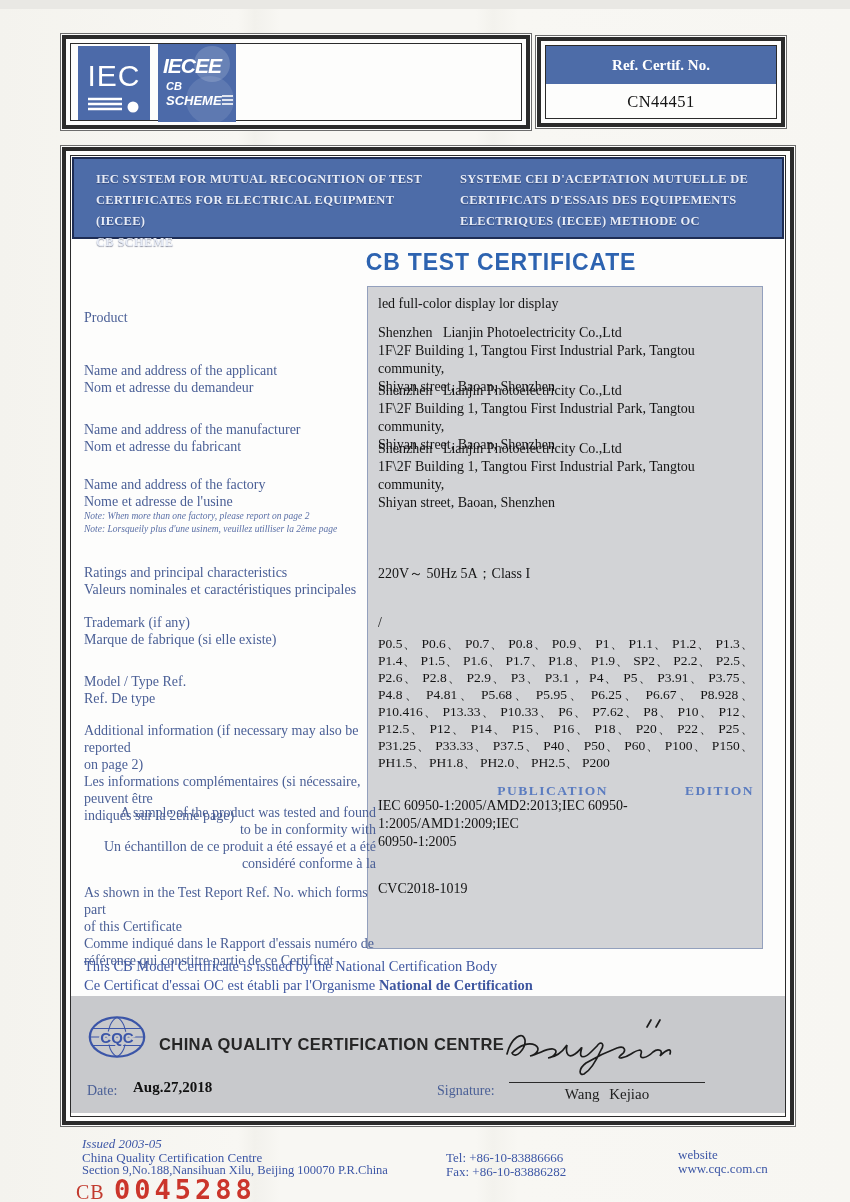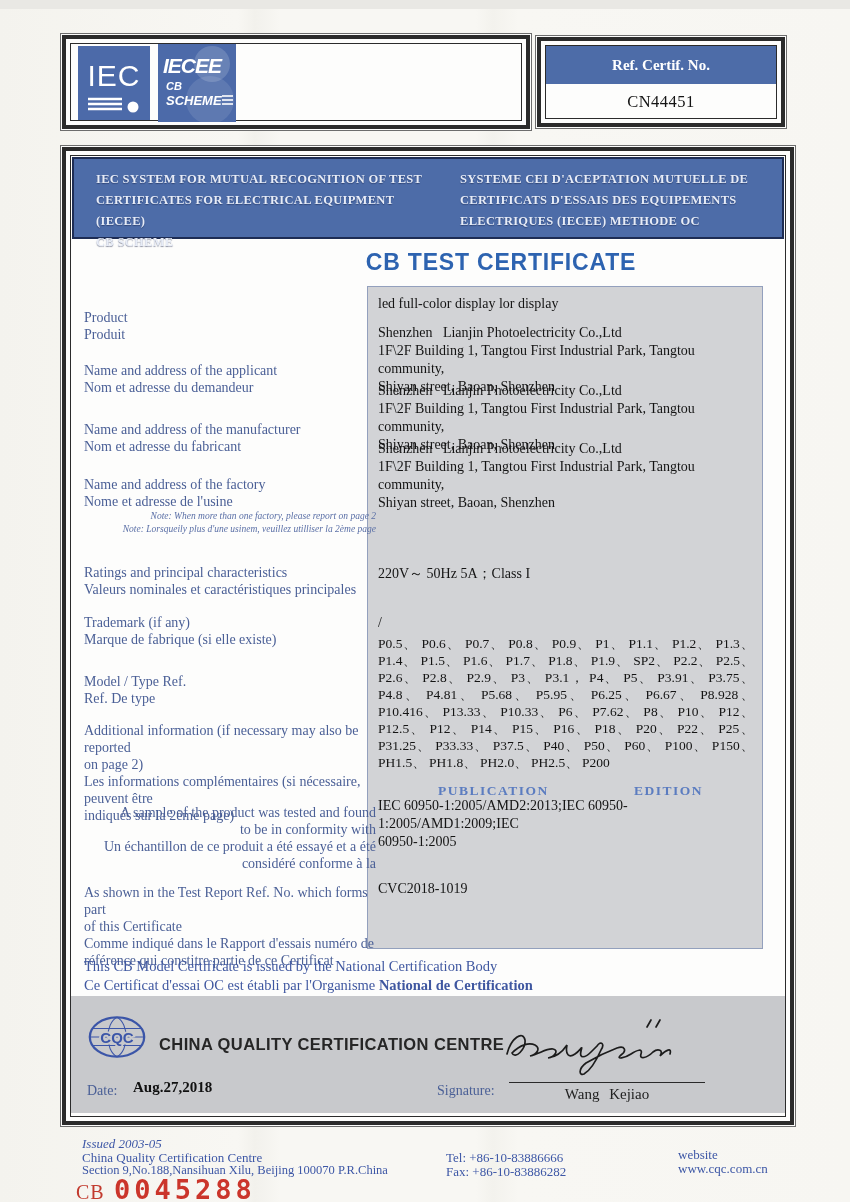--- a/index.html
+++ b/index.html
@@ -22,25 +22,25 @@
   
   .ref-head{position:absolute;background:#4d6ca8;color:#fff;font:bold 15px/38px "Liberation Serif",serif;text-align:center;}
   .ref-val{position:absolute;color:#141414;font:16.5px/34px "Liberation Serif",serif;text-align:center;letter-spacing:.5px;}
   
   .doc-title{position:absolute;font-family:"Liberation Sans",sans-serif;font-weight:bold;
     font-size:23px;color:#2d63b0;letter-spacing:.8px;text-align:center;}
   
   .gray-box{position:absolute;background:#d2d3d6;border:1px solid #93a0bd;}
   .val{position:absolute;font:14px/18px "Liberation Serif",serif;color:#141414;white-space:pre-wrap;}
   .val-models{font-size:13.5px;line-height:17px;text-align:justify;}
-  .pub-lbl{position:absolute;font:bold 13.5px/15px "Liberation Serif",serif;color:#5b7cc0;letter-spacing:1.5px;text-align:left;}
+  .pub-lbl{position:absolute;font:bold 13.5px/15px "Liberation Serif",serif;color:#5b7cc0;letter-spacing:1.5px;text-align:right;}
   
   .lbl{position:absolute;left:84px;width:292px;font:14px/17px "Liberation Serif",serif;color:#4a5f96;}
   .lbl span{display:block;white-space:pre-line;}
-  .lbl .note{font-style:italic;font-size:9.5px;line-height:12.5px;color:#5a6fa6;text-align:right;}
+  .lbl .note{font-style:italic;font-size:9.5px;line-height:12.5px;color:#5a6fa6;}
   .issued-line{position:absolute;left:84px;width:660px;font:14.5px/19px "Liberation Serif",serif;color:#3f57a0;white-space:pre-line;}
   .issued-line b{font-weight:bold;}
   
   .cqc-band{position:absolute;background:#c8c9cc;}
   .cqc-title{position:absolute;font-family:"Liberation Sans",sans-serif;font-weight:bold;
     font-size:16.5px;color:#262626;letter-spacing:.4px;}
   .band-lbl{position:absolute;font:14px "Liberation Serif",serif;color:#4a5f96;}
   .date-val{position:absolute;font:bold 15px "Liberation Serif",serif;color:#111;}
   .sig-line{position:absolute;border-top:1.5px solid #2a2a2a;}
   .sig-name{position:absolute;font:15px "Liberation Serif",serif;color:#222;text-align:center;word-spacing:6px;}
@@ -127,21 +127,20 @@
     <div class="pub-lbl" style="left:70px;top:496px;width:170px;">PUBLICATION</div>
     <div class="pub-lbl" style="left:266px;top:496px;width:120px;">EDITION</div>
     <div class="val" style="left:10px;top:510px;width:376px;">IEC 60950-1:2005/AMD2:2013;IEC 60950-1:2005/AMD1:2009;IEC
 60950-1:2005</div>
 
     <div class="val" style="left:10px;top:593px;width:374px;">CVC2018-1019</div>
   </div>
 
   <div class="lbl" style="top:300px;">
     <span>Product</span>
-    <span>Produit</span>
   </div>
   <div class="lbl" style="top:353px;">
     <span>Name and address of the applicant</span>
     <span>Nom et adresse du demandeur</span>
   </div>
   <div class="lbl" style="top:412px;">
     <span>Name and address of the manufacturer</span>
     <span>Nom et adresse du fabricant</span>
   </div>
   <div class="lbl" style="top:467px;">

